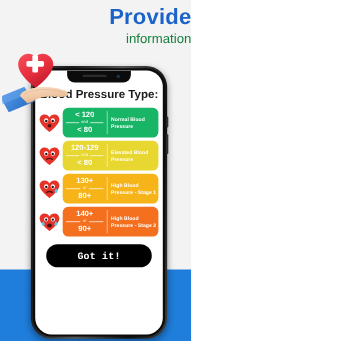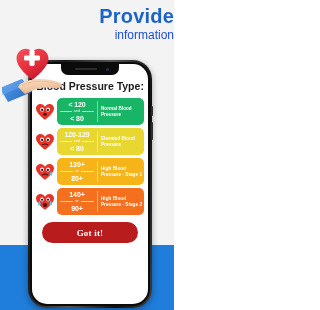--- a/index.html
+++ b/index.html
@@ -52,21 +52,21 @@
     font-size: 20px;
     font-weight: bold;
     color: #1b63c8;
     letter-spacing: 0.2px;
     line-height: 21px;
   }
   #title-sub {
     display: block;
     font-size: 12px;
     font-weight: normal;
-    color: #1d4ed8;
+    color: #15803d;
     line-height: 14px;
     margin-top: 1px;
   }
 
   
   #illustration {
     position: absolute;
     left: 2px; top: 30px;
     width: 72px;
     height: 72px;
@@ -245,23 +245,23 @@
   #got-it-wrap {
     padding: 4px 10px 0 10px;
     margin-top: 2px;
   }
   #got-it-button {
     display: block;
     width: 100%;
     height: 21px;
     border: none;
     border-radius: 11px;
-    background: #b91c1c;
+    background: #000000;
     color: #ffffff;
-    font-family: Liberation Serif, serif;
+    font-family: Liberation Mono, monospace;
     font-size: 9px;
     font-weight: bold;
     letter-spacing: 0.2px;
     cursor: pointer;
     padding: 0;
   }
 </style>
 </head>
 <body>
 

